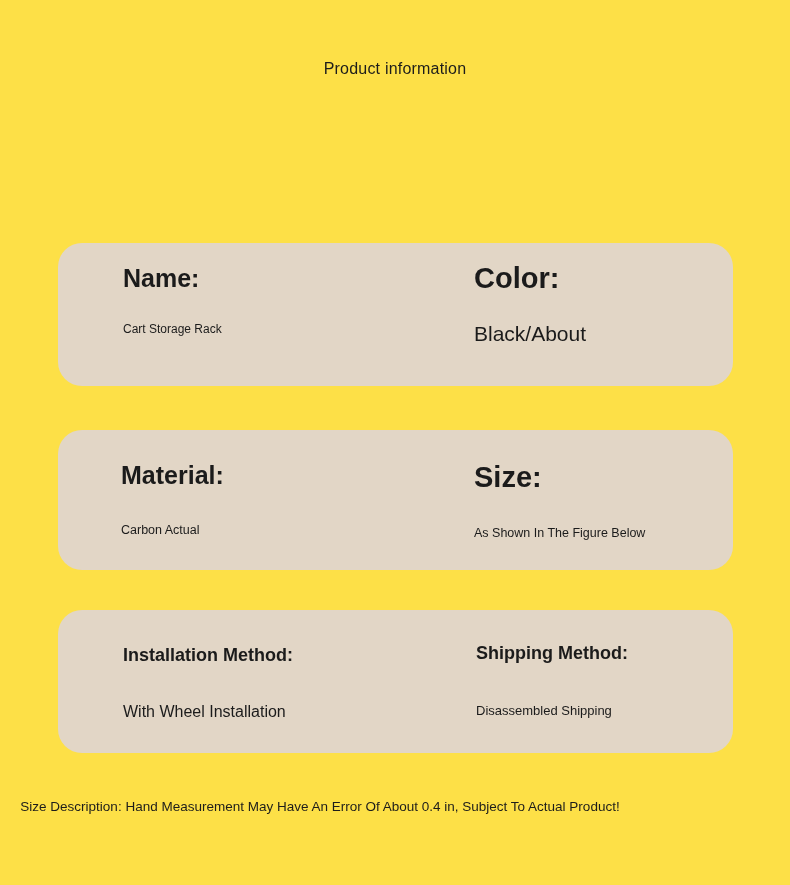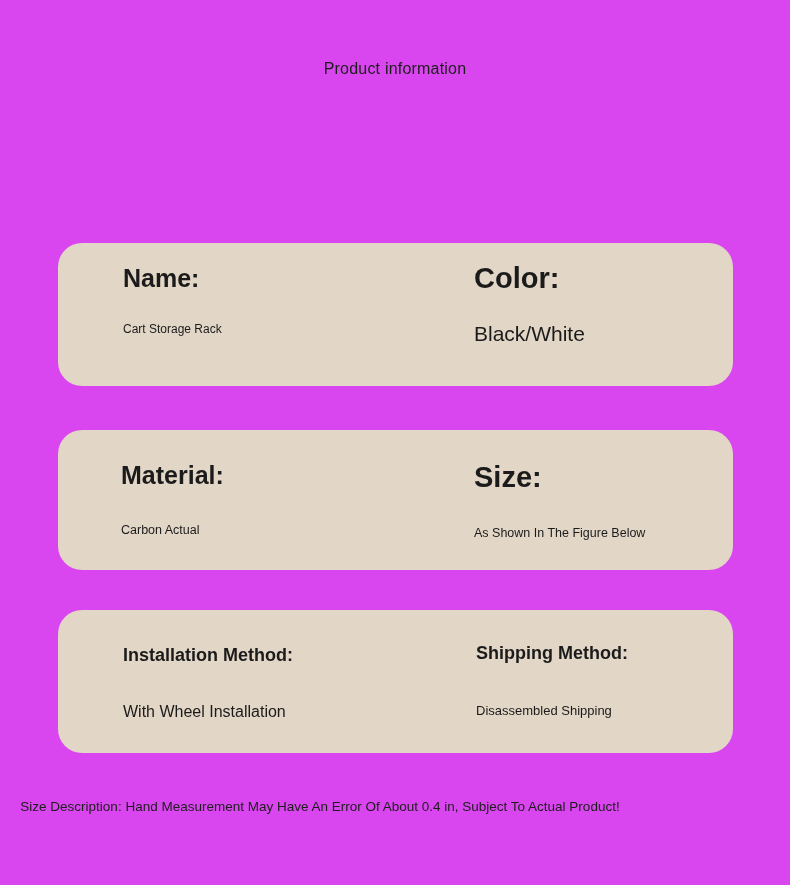--- a/index.html
+++ b/index.html
@@ -12,21 +12,21 @@
     height: 885px;
     font-family: "Liberation Sans", sans-serif;
     color: #1d1d1b;
     position: relative;
     overflow: hidden;
   }
   .page {
     width: 790px;
     height: 885px;
     position: relative;
-    background: #d946ef;
+    background: #fde047;
   }
 
   .header-label {
     position: absolute;
     top: 60px;
     left: 0;
     width: 790px;
     text-align: center;
     font-size: 16px;
     color: #1d1d1b;
@@ -113,21 +113,21 @@
 
   <div class="header-label">Product information</div>
 
   <div class="card card-1">
     <div class="cell r1-left">
       <div class="cell-label">Name:</div>
       <div class="cell-value">Cart Storage Rack</div>
     </div>
     <div class="cell r1-right">
       <div class="cell-label">Color:</div>
-      <div class="cell-value">Black/White</div>
+      <div class="cell-value">Black/About</div>
     </div>
   </div>
 
   <div class="card card-2">
     <div class="cell r2-left">
       <div class="cell-label">Material:</div>
       <div class="cell-value">Carbon Actual</div>
     </div>
     <div class="cell r2-right">
       <div class="cell-label">Size:</div>

